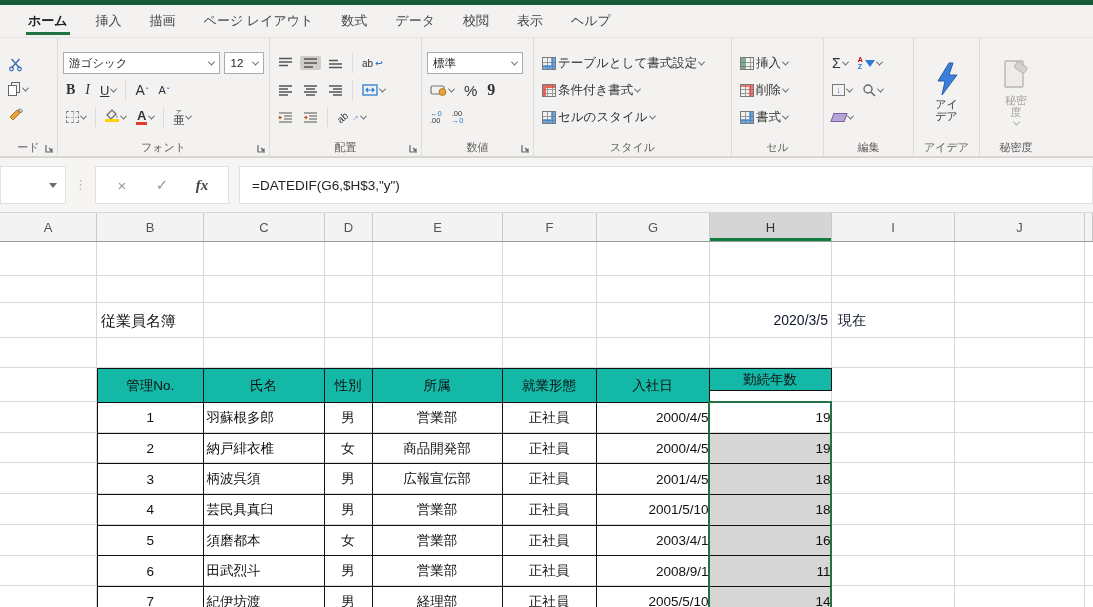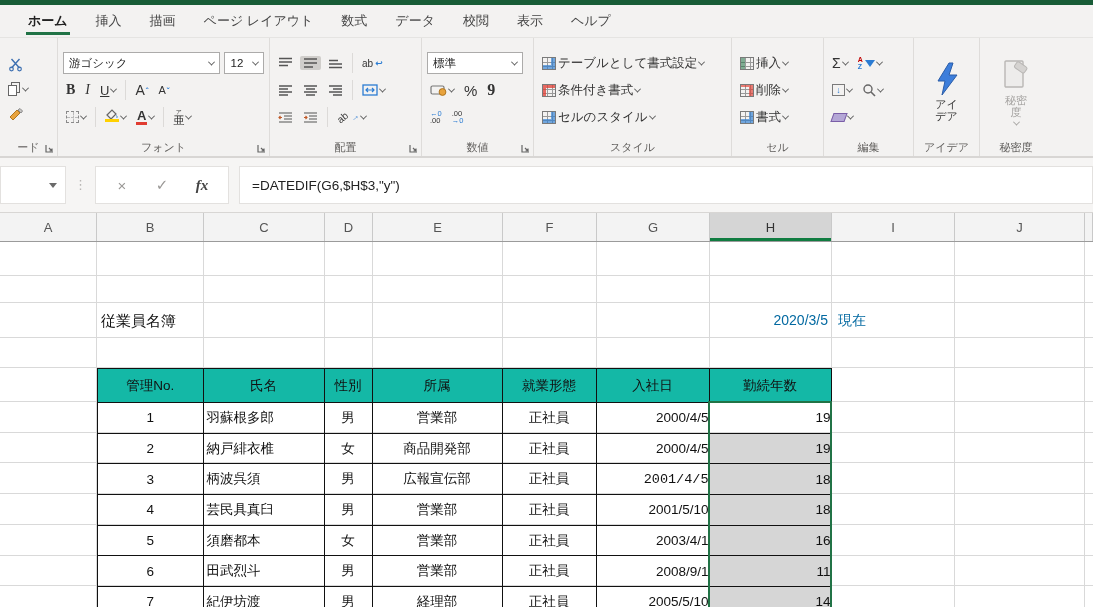--- a/index.html
+++ b/index.html
@@ -73,21 +73,21 @@
 .fxbtn{font-family:"Liberation Serif",serif;font-style:italic;font-size:15px;color:#444;font-weight:bold}
 .finput{flex:1;height:38px;background:#fff;border:1px solid #E3E1DF;margin-left:10px;display:flex;align-items:center;padding-left:12px;font-size:13.5px;color:#222}
 
 .colheader{height:29px;display:flex;background:#F3F3F3;border-bottom:1px solid #9B9B9B}
 .chcell{display:flex;align-items:center;justify-content:center;font-size:13px;color:#555;border-right:1px solid #C9C9C9;height:100%}
 .chcell.sel{background:#D5D5D5;box-shadow:inset 0 -3px 0 #107C41;color:#333}
 .canvas{position:relative;height:365px;background:#fff;overflow:hidden}
 .gl{position:absolute;background:#D9D9D9}
 .ovl{position:absolute;white-space:nowrap}
 .sheet-title{font-size:15px;color:#111}
-.asof{font-size:14px;color:#0369a1}
+.asof{font-size:14px;color:#0f172a}
 
 .emp{position:absolute;border-top:1.5px solid #111;border-left:1.5px solid #111}
 .trow{display:flex}
 .tc{border-right:1px solid #111;border-bottom:1px solid #111;display:flex;align-items:center;font-size:13.5px;color:#111;overflow:hidden}
 .tc.th{background:#14b8a6;justify-content:center}
 .tc.c-center{justify-content:center}
 .tc.c-left{justify-content:flex-start;padding-left:3px}
 .tc.c-right{justify-content:flex-end;}
 .tc.selcell{background:#D6D6D6}
 .selrect{position:absolute;border:2px solid #217346;pointer-events:none;z-index:5}
@@ -526,21 +526,21 @@
     <div class="ovl asof" style="left: 710px; top: 61px; height: 35px; line-height: 35px; width: 118px; text-align: right;">2020/3/5</div>
     <div class="ovl asof" style="left: 838px; top: 61px; height: 35px; line-height: 35px;">現在</div>
     <div class="emp" style="left: 97px; top: 126px; width: 735px;">
       <div class="trow">
         <div class="tc th" style="width: 105.5px; height: 34px;">管理No.</div>
         <div class="tc th" style="width: 121px; height: 34px;">氏名</div>
         <div class="tc th" style="width: 48px; height: 34px;">性別</div>
         <div class="tc th" style="width: 130px; height: 34px;">所属</div>
         <div class="tc th" style="width: 94px; height: 34px;">就業形態</div>
         <div class="tc th" style="width: 113px; height: 34px;">入社日</div>
-        <div class="tc th" style="width: 122px; height: 34px;">勤続年数</div>
+        <div class="tc th" style="width: 122px; height: 22px;">勤続年数</div>
       </div>
       <div class="trow">
         <div class="tc c-center" style="width: 105.5px; height: 30.7px;">1</div>
         <div class="tc c-left" style="width: 121px; height: 30.7px;">羽蘇根多郎</div>
         <div class="tc c-center" style="width: 48px; height: 30.7px;">男</div>
         <div class="tc c-center" style="width: 130px; height: 30.7px;">営業部</div>
         <div class="tc c-center" style="width: 94px; height: 30.7px;">正社員</div>
         <div class="tc c-right" style="width: 113px; height: 30.7px;">2000/4/5</div>
         <div class="tc c-right" style="width: 122px; height: 30.7px;">19</div>
       </div>
@@ -552,21 +552,21 @@
         <div class="tc c-center" style="width: 94px; height: 30.7px;">正社員</div>
         <div class="tc c-right" style="width: 113px; height: 30.7px;">2000/4/5</div>
         <div class="tc c-right selcell" style="width: 122px; height: 30.7px;">19</div>
       </div>
       <div class="trow">
         <div class="tc c-center" style="width: 105.5px; height: 30.7px;">3</div>
         <div class="tc c-left" style="width: 121px; height: 30.7px;">柄波呉須</div>
         <div class="tc c-center" style="width: 48px; height: 30.7px;">男</div>
         <div class="tc c-center" style="width: 130px; height: 30.7px;">広報宣伝部</div>
         <div class="tc c-center" style="width: 94px; height: 30.7px;">正社員</div>
-        <div class="tc c-right" style="width: 113px; height: 30.7px; font-family: Liberation Mono, monospace;">2001/4/5</div>
+        <div class="tc c-right" style="width: 113px; height: 30.7px;">2001/4/5</div>
         <div class="tc c-right selcell" style="width: 122px; height: 30.7px;">18</div>
       </div>
       <div class="trow">
         <div class="tc c-center" style="width: 105.5px; height: 30.7px;">4</div>
         <div class="tc c-left" style="width: 121px; height: 30.7px;">芸民具真臼</div>
         <div class="tc c-center" style="width: 48px; height: 30.7px;">男</div>
         <div class="tc c-center" style="width: 130px; height: 30.7px;">営業部</div>
         <div class="tc c-center" style="width: 94px; height: 30.7px;">正社員</div>
         <div class="tc c-right" style="width: 113px; height: 30.7px;">2001/5/10</div>
         <div class="tc c-right selcell" style="width: 122px; height: 30.7px;">18</div>

